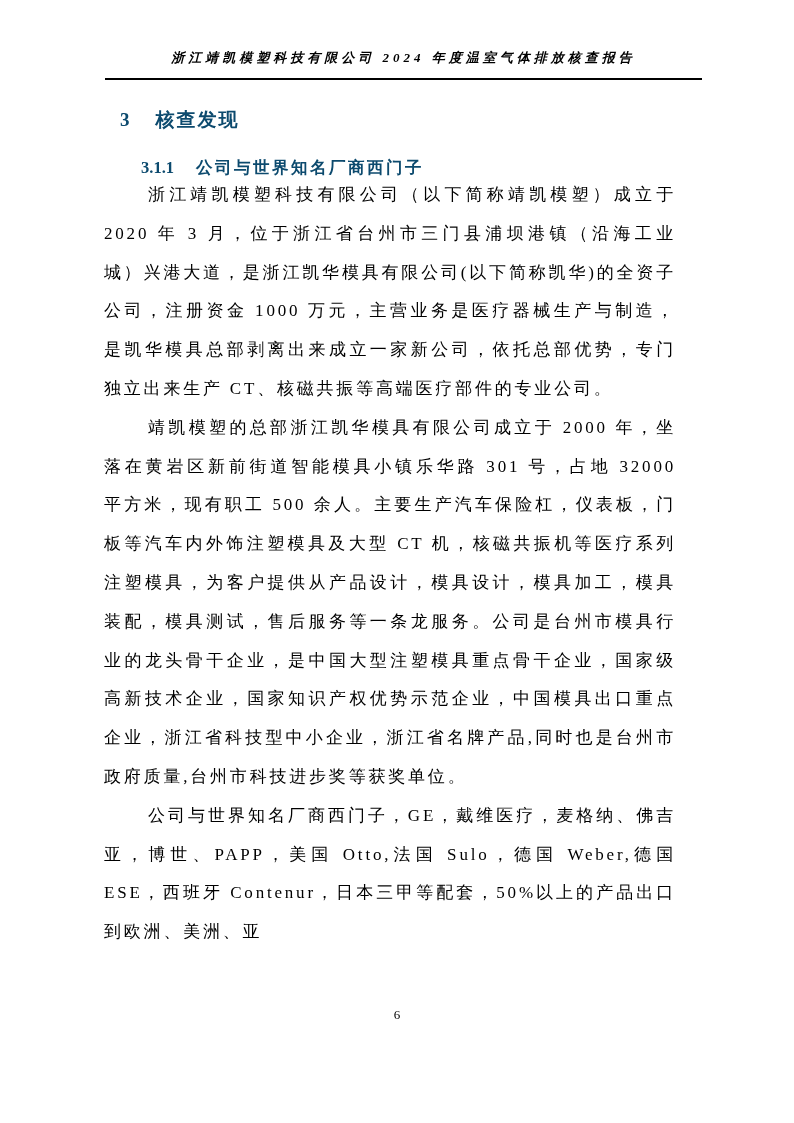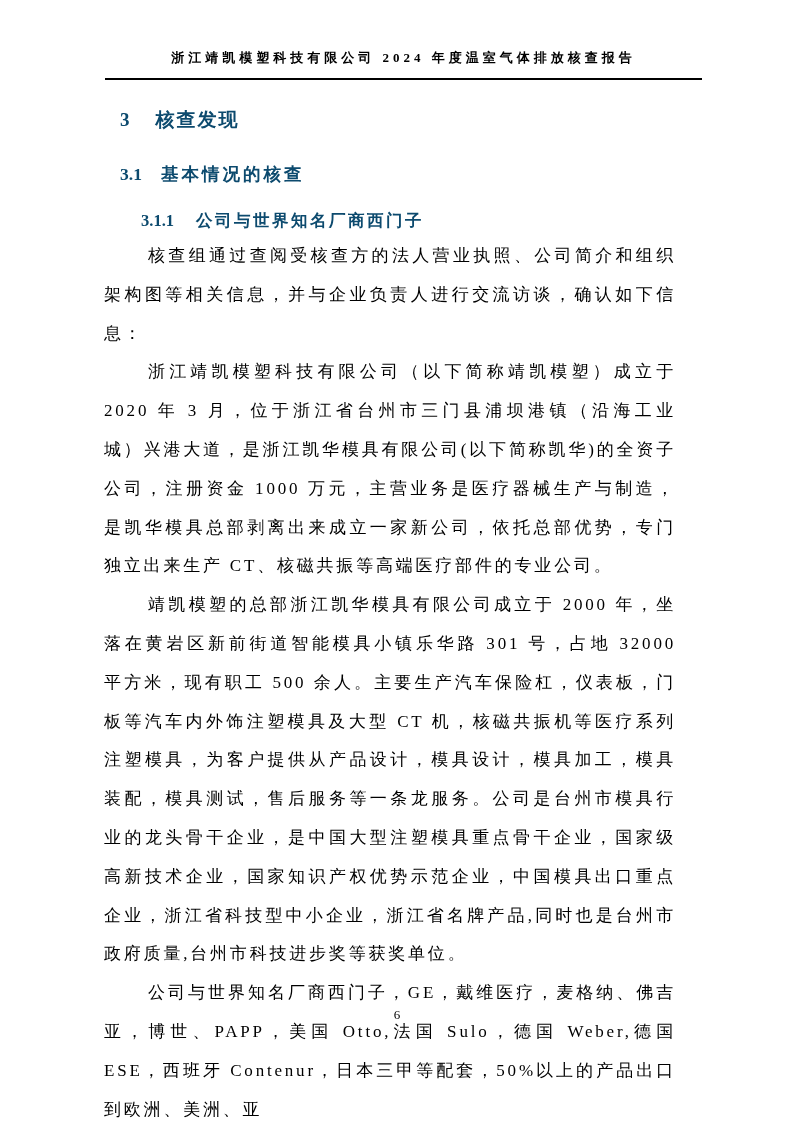--- a/index.html
+++ b/index.html
@@ -26,20 +26,21 @@
     text-align: center;
     border-bottom: 2px solid #000;
     padding-bottom: 12px;
   }
   .doc-header .header-text {
     font-size: 13px;
     line-height: 16px;
     font-weight: bold;
     letter-spacing: 4px;
     white-space: nowrap;
+    font-style: italic;
   }
   
   .content {
     position: absolute;
     top: 80px;
     left: 104px;
     width: 572px;
   }
   h1, h2, h3 {
     font-family: "Liberation Serif", "DejaVu Serif", serif;
@@ -100,29 +101,25 @@
   <header class="doc-header">
     <div class="header-text">浙江靖凯模塑科技有限公司 2024 年度温室气体排放核查报告</div>
   </header>
 
   <main class="content">
 
     <h1>
       <span class="h-num">3</span><span class="h-text">核查发现</span>
     </h1>
 
-    <h2>
-      <span class="h-num">3.1</span><span class="h-text">基本情况的核查</span>
-    </h2>
 
     <h3>
       <span class="h-num">3.1.1</span><span class="h-text">公司与世界知名厂商西门子</span>
     </h3>
 
-    <p class="first-para">核查组通过查阅受核查方的法人营业执照、公司简介和组织架构图等相关信息，并与企业负责人进行交流访谈，确认如下信息：</p>
 
     <p>浙江靖凯模塑科技有限公司（以下简称靖凯模塑）成立于 2020 年 3 月，位于浙江省台州市三门县浦坝港镇（沿海工业城）兴港大道，是浙江凯华模具有限公司(以下简称凯华)的全资子公司，注册资金 1000 万元，主营业务是医疗器械生产与制造，是凯华模具总部剥离出来成立一家新公司，依托总部优势，专门独立出来生产 CT、核磁共振等高端医疗部件的专业公司。</p>
 
     <p>靖凯模塑的总部浙江凯华模具有限公司成立于 2000 年，坐落在黄岩区新前街道智能模具小镇乐华路 301 号，占地 32000 平方米，现有职工 500 余人。主要生产汽车保险杠，仪表板，门板等汽车内外饰注塑模具及大型 CT 机，核磁共振机等医疗系列注塑模具，为客户提供从产品设计，模具设计，模具加工，模具装配，模具测试，售后服务等一条龙服务。公司是台州市模具行业的龙头骨干企业，是中国大型注塑模具重点骨干企业，国家级高新技术企业，国家知识产权优势示范企业，中国模具出口重点企业，浙江省科技型中小企业，浙江省名牌产品,同时也是台州市政府质量,台州市科技进步奖等获奖单位。</p>
 
     <p>公司与世界知名厂商西门子，GE，戴维医疗，麦格纳、佛吉亚，博世、PAPP，美国 Otto,法国 Sulo，德国 Weber,德国 ESE，西班牙 Contenur，日本三甲等配套，50%以上的产品出口到欧洲、美洲、亚</p>
 
   </main>
 
   <footer class="doc-footer">

